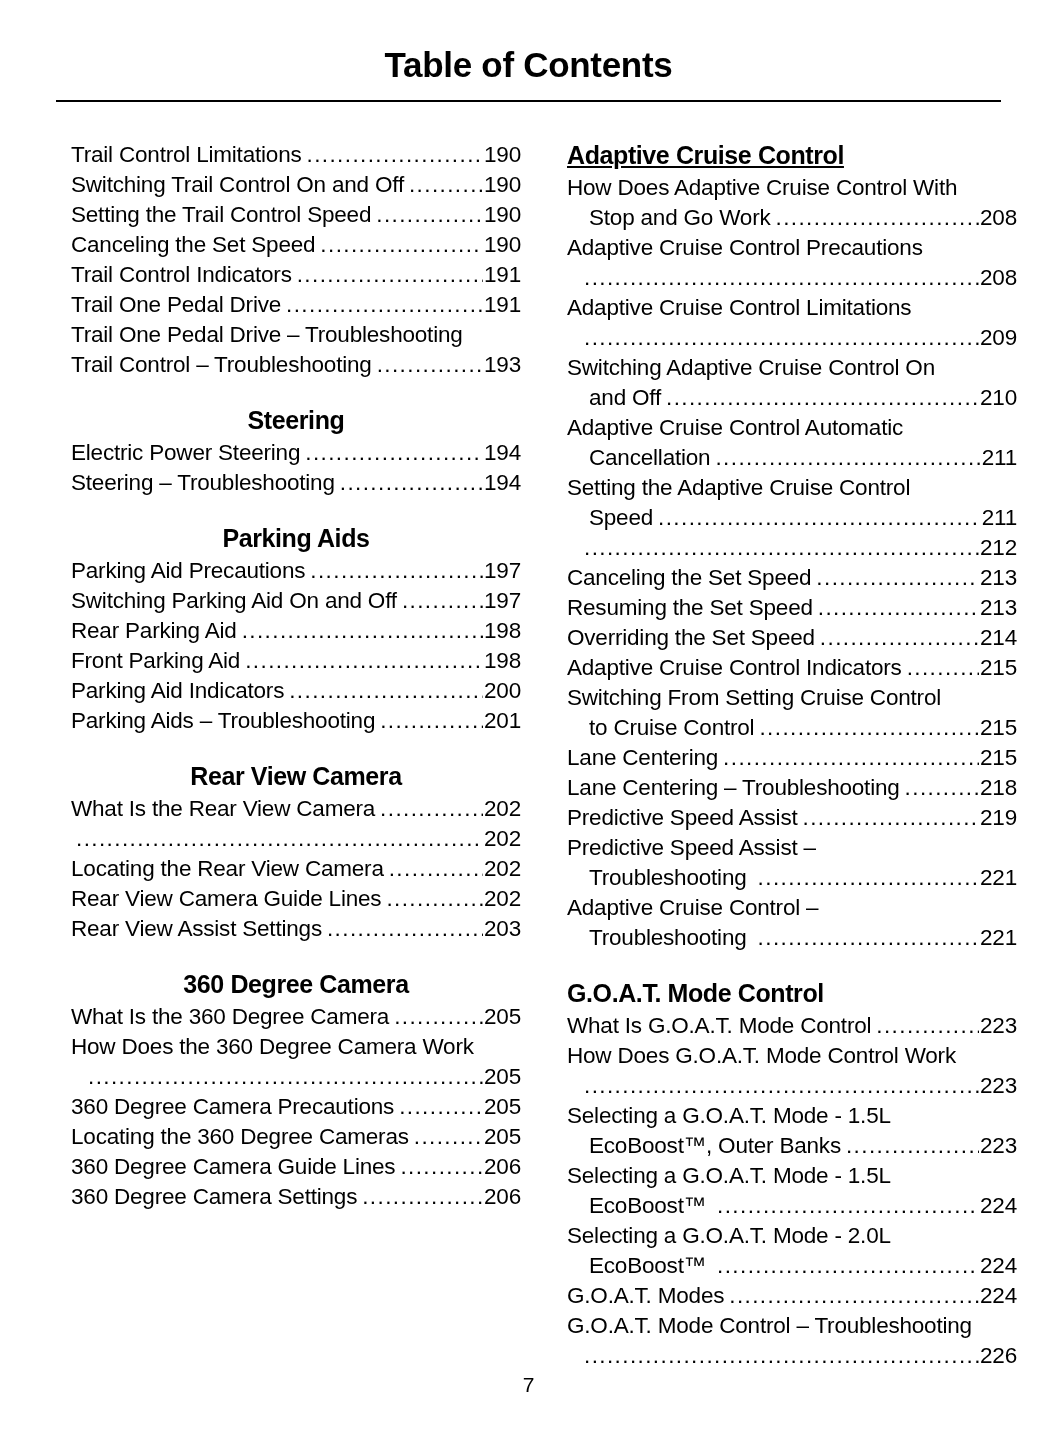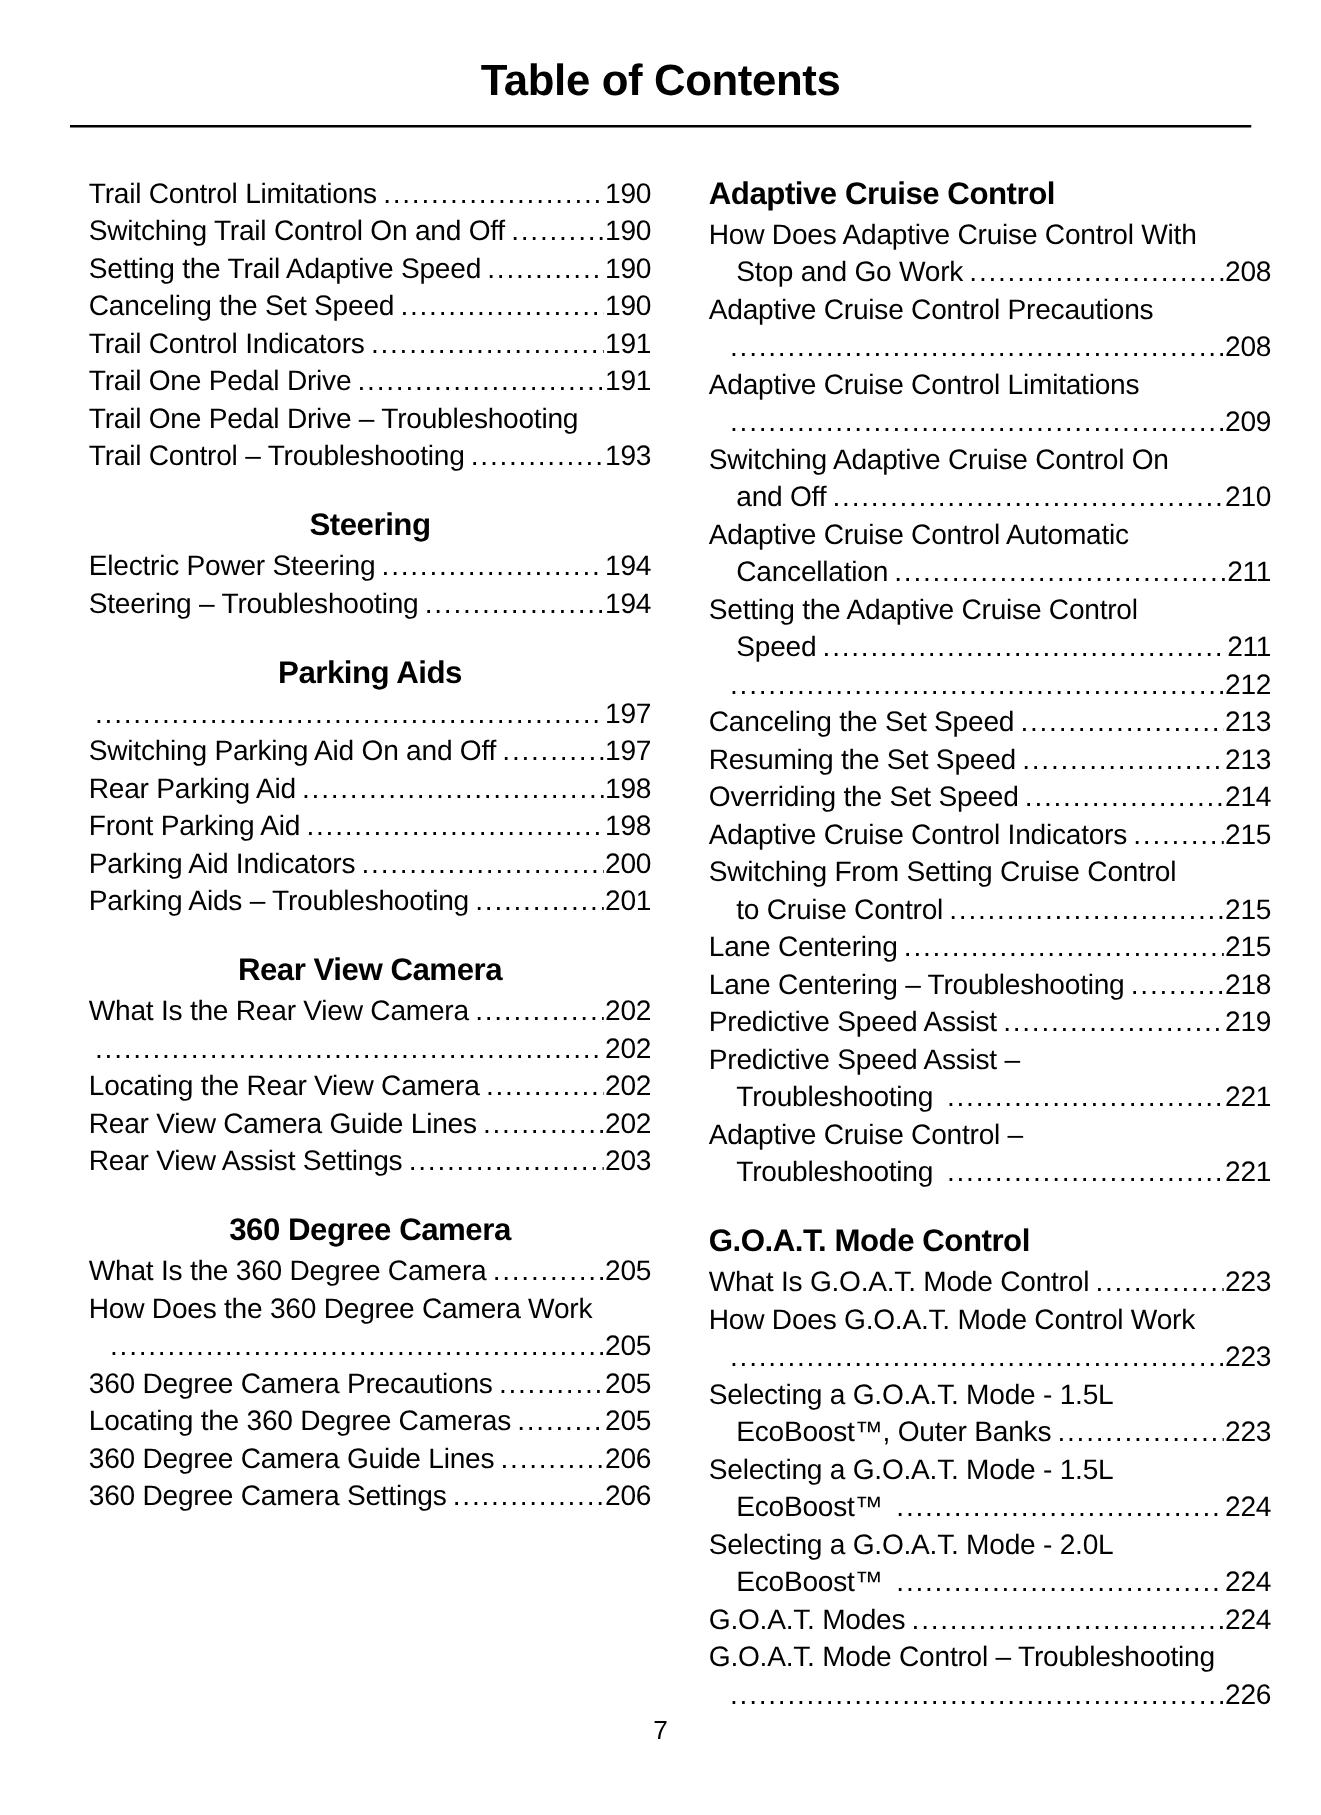--- a/index.html
+++ b/index.html
@@ -60,21 +60,21 @@
   .col-right { left: 567px; width: 450px; }
 
   
   .section-heading {
     font-size: 25px;
     font-weight: bold;
     letter-spacing: -0.4px;
     line-height: 30px;
     margin: 25px 0 3px 0;
   }
-  .section:first-child > .section-heading { margin-top: 0; }
+  .section:first-child > .section-heading { margin-top: 0; text-decoration: underline; }
   .section.no-heading > .entries { margin-top: 0; }
 
   
   .entry {
     font-size: 22.5px;
     line-height: 30px;
     letter-spacing: -0.2px;
     position: relative;
     margin: 0;
   }
@@ -141,21 +141,21 @@
             </div>
             <div class="entry">
               <div class="entry-line">
                 <span class="entry-text">Switching Trail Control On and Off</span>
                 <span class="leader"></span>
                 <span class="entry-page">190</span>
               </div>
             </div>
             <div class="entry">
               <div class="entry-line">
-                <span class="entry-text">Setting the Trail Adaptive Speed</span>
+                <span class="entry-text">Setting the Trail Control Speed</span>
                 <span class="leader"></span>
                 <span class="entry-page">190</span>
               </div>
             </div>
             <div class="entry">
               <div class="entry-line">
                 <span class="entry-text">Canceling the Set Speed</span>
                 <span class="leader"></span>
                 <span class="entry-page">190</span>
               </div>
@@ -205,20 +205,21 @@
                 <span class="entry-page">194</span>
               </div>
             </div>
           </div>
         </div>
         <div class="section">
           <div class="section-heading">Parking Aids</div>
           <div class="entries">
             <div class="entry">
               <div class="entry-line">
+                <span class="entry-text">Parking Aid Precautions</span>
                 <span class="leader"></span>
                 <span class="entry-page">197</span>
               </div>
             </div>
             <div class="entry">
               <div class="entry-line">
                 <span class="entry-text">Switching Parking Aid On and Off</span>
                 <span class="leader"></span>
                 <span class="entry-page">197</span>
               </div>

